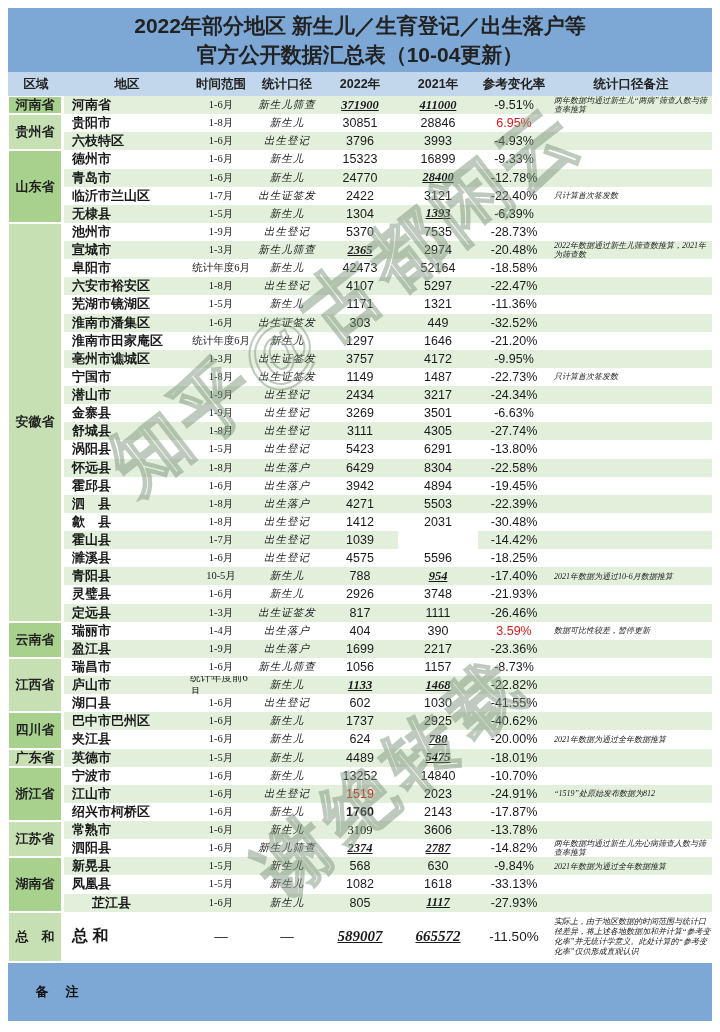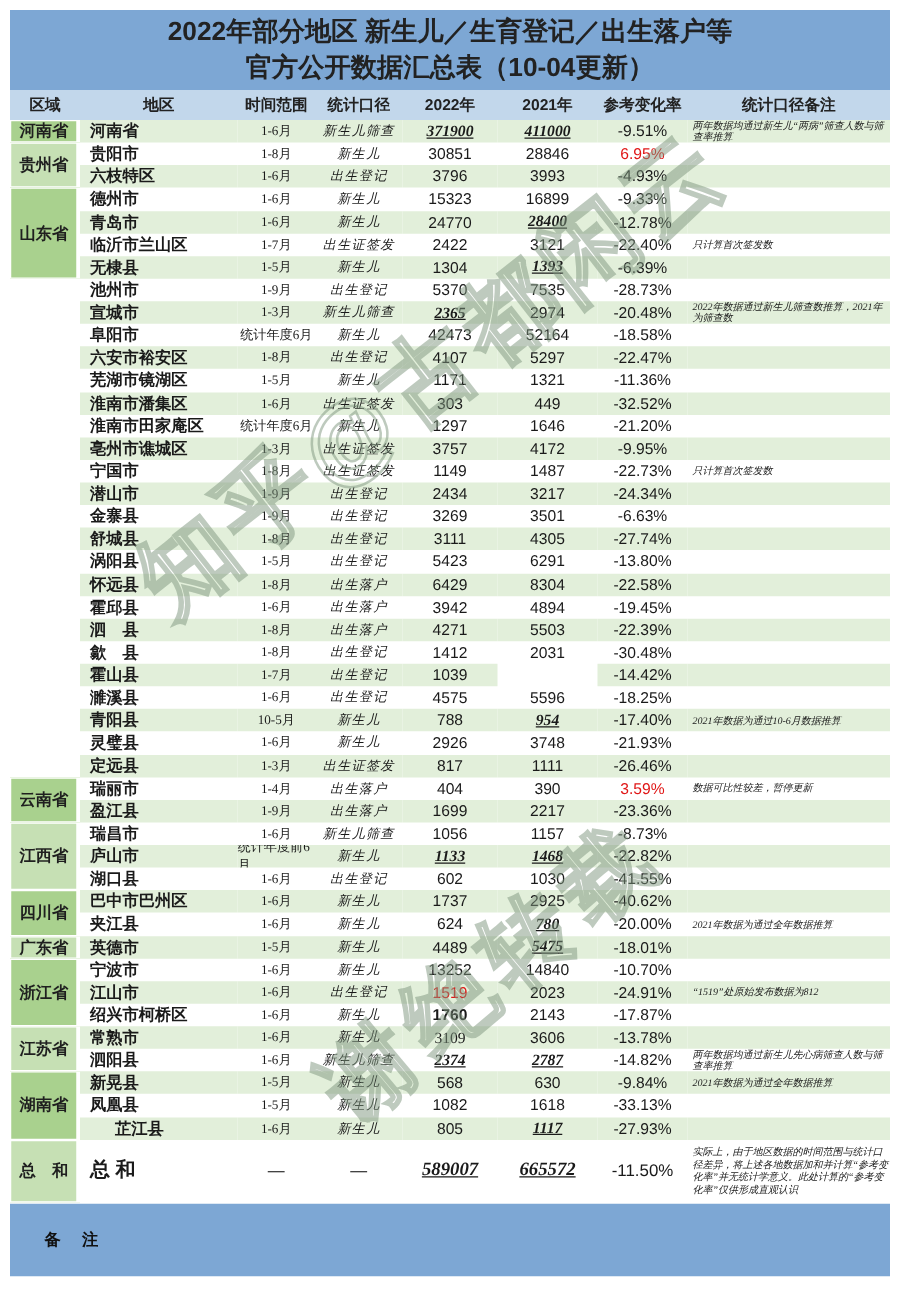--- a/index.html
+++ b/index.html
@@ -141,20 +141,21 @@
       <div class="cell" style="grid-area: 6 / 6;">3121</div>
       <div class="cell" style="grid-area: 6 / 7;">-22.40%</div>
       <div class="cell note" style="grid-area: 6 / 8;">只计算首次签发数</div>
       <div class="cell name alt" style="grid-area: 7 / 2;">无棣县</div>
       <div class="cell time alt" style="grid-area: 7 / 3;">1-5月</div>
       <div class="cell cal alt" style="grid-area: 7 / 4;">新生儿</div>
       <div class="cell alt" style="grid-area: 7 / 5;">1304</div>
       <div class="cell est alt" style="grid-area: 7 / 6;">1393</div>
       <div class="cell alt" style="grid-area: 7 / 7;">-6.39%</div>
       <div class="cell note alt" style="grid-area: 7 / 8;"></div>
+      <div class="region-cell light" style="grid-area: 8 / 1 / span 22;">安徽省</div>
       <div class="cell name" style="grid-area: 8 / 2;">池州市</div>
       <div class="cell time" style="grid-area: 8 / 3;">1-9月</div>
       <div class="cell cal" style="grid-area: 8 / 4;">出生登记</div>
       <div class="cell" style="grid-area: 8 / 5;">5370</div>
       <div class="cell" style="grid-area: 8 / 6;">7535</div>
       <div class="cell" style="grid-area: 8 / 7;">-28.73%</div>
       <div class="cell note" style="grid-area: 8 / 8;"></div>
       <div class="cell name alt" style="grid-area: 9 / 2;">宣城市</div>
       <div class="cell time alt" style="grid-area: 9 / 3;">1-3月</div>
       <div class="cell cal alt" style="grid-area: 9 / 4;">新生儿筛查</div>

